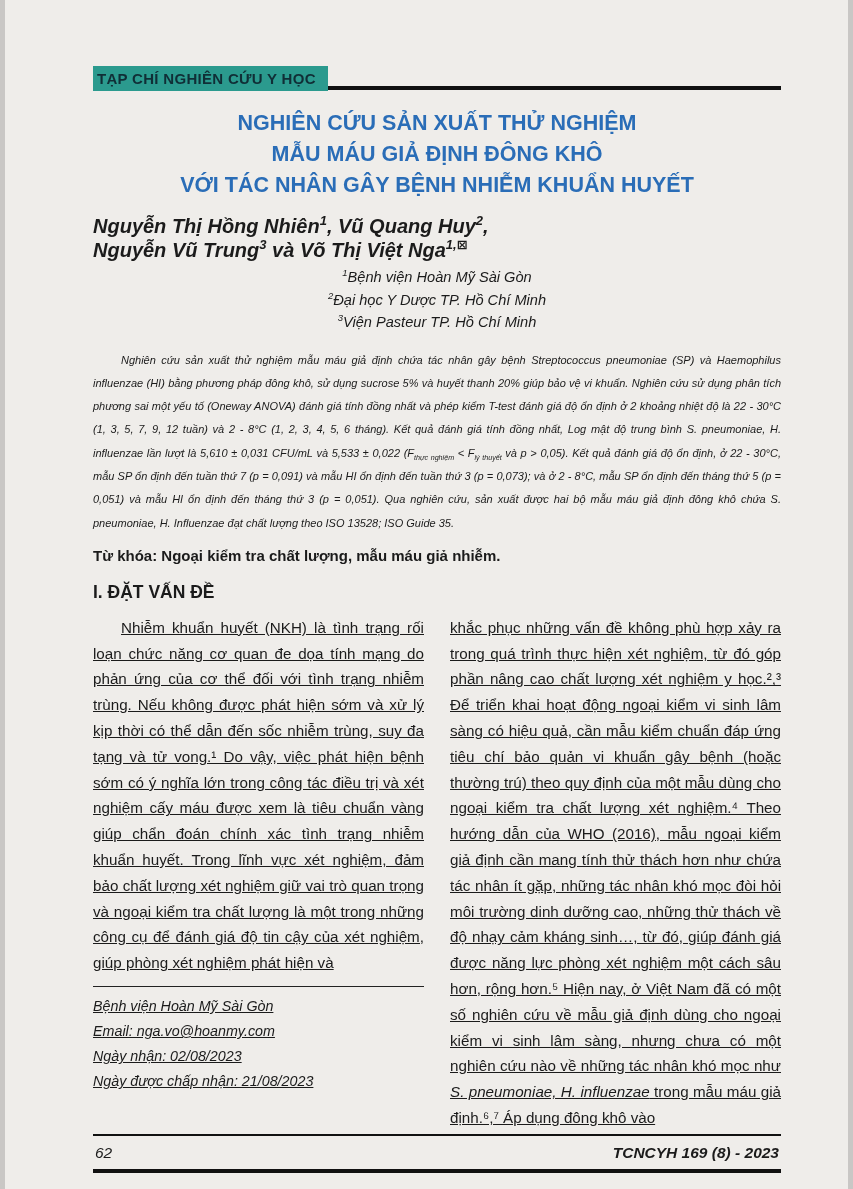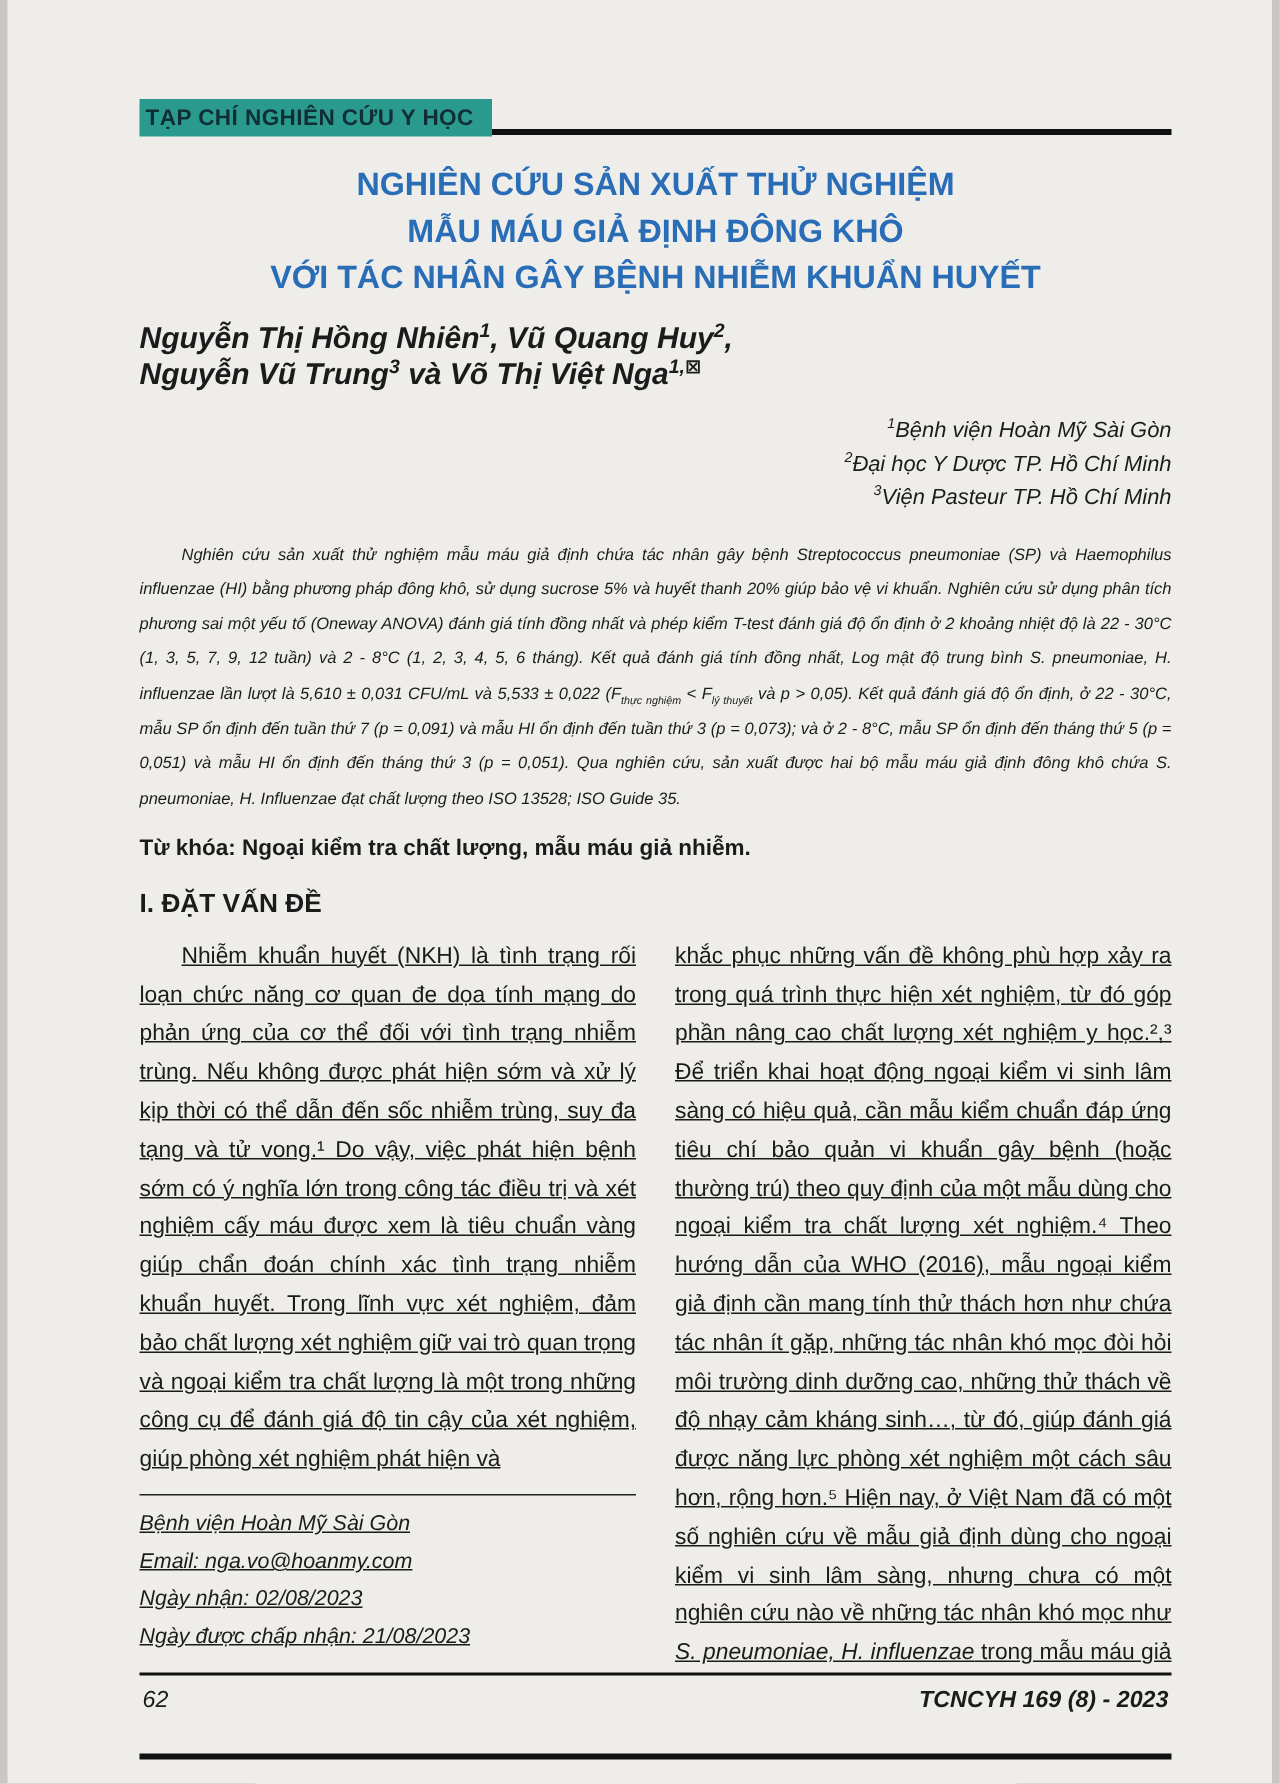--- a/index.html
+++ b/index.html
@@ -30,21 +30,21 @@
   
   .title {
     margin-top:17px;
     text-align:center;
     color:var(--title,#2a6db7);
     font-weight:bold;
     font-size:21.5px;
     line-height:31px;
   }
   .authors { margin-top:13px; text-align:left; font-weight:bold; font-size:20px; line-height:24px;font-style:italic; }
-  .affiliations { margin-top:14px; text-align:right; font-style:italic; font-size:14.6px; line-height:22.5px; }
+  .affiliations { margin-top:4px; text-align:center; font-style:italic; font-size:14.6px; line-height:22.5px; }
   
   .abstract {
     margin-top:15px;
     font-style:italic;
     font-size:11px;
     line-height:23.3px;
     text-align:justify;
     text-indent:28px;
   }
   .keywords { margin-top:12px; font-weight:bold; font-size:15px; }
@@ -58,21 +58,21 @@
   
   .footer {
     position:absolute;
     left:88px; right:67px; bottom:16px;
     background:var(--page_bg,#efedea);
   }
   .footer-rule-thin { height:2px; background:var(--rule,#111); }
   .footer-row {
     display:flex; justify-content:space-between; align-items:center;
     font-style:italic; font-size:15.5px;
-    padding:8px 2px 26px;
+    padding:8px 2px 7px;
   }
   .footer-journal { font-weight:bold; }
   .footer-rule-thick { height:4px; background:var(--rule,#111); }
 </style>
 </head>
 <body>
 
 <div class="page">
 
   <div class="header-row">

